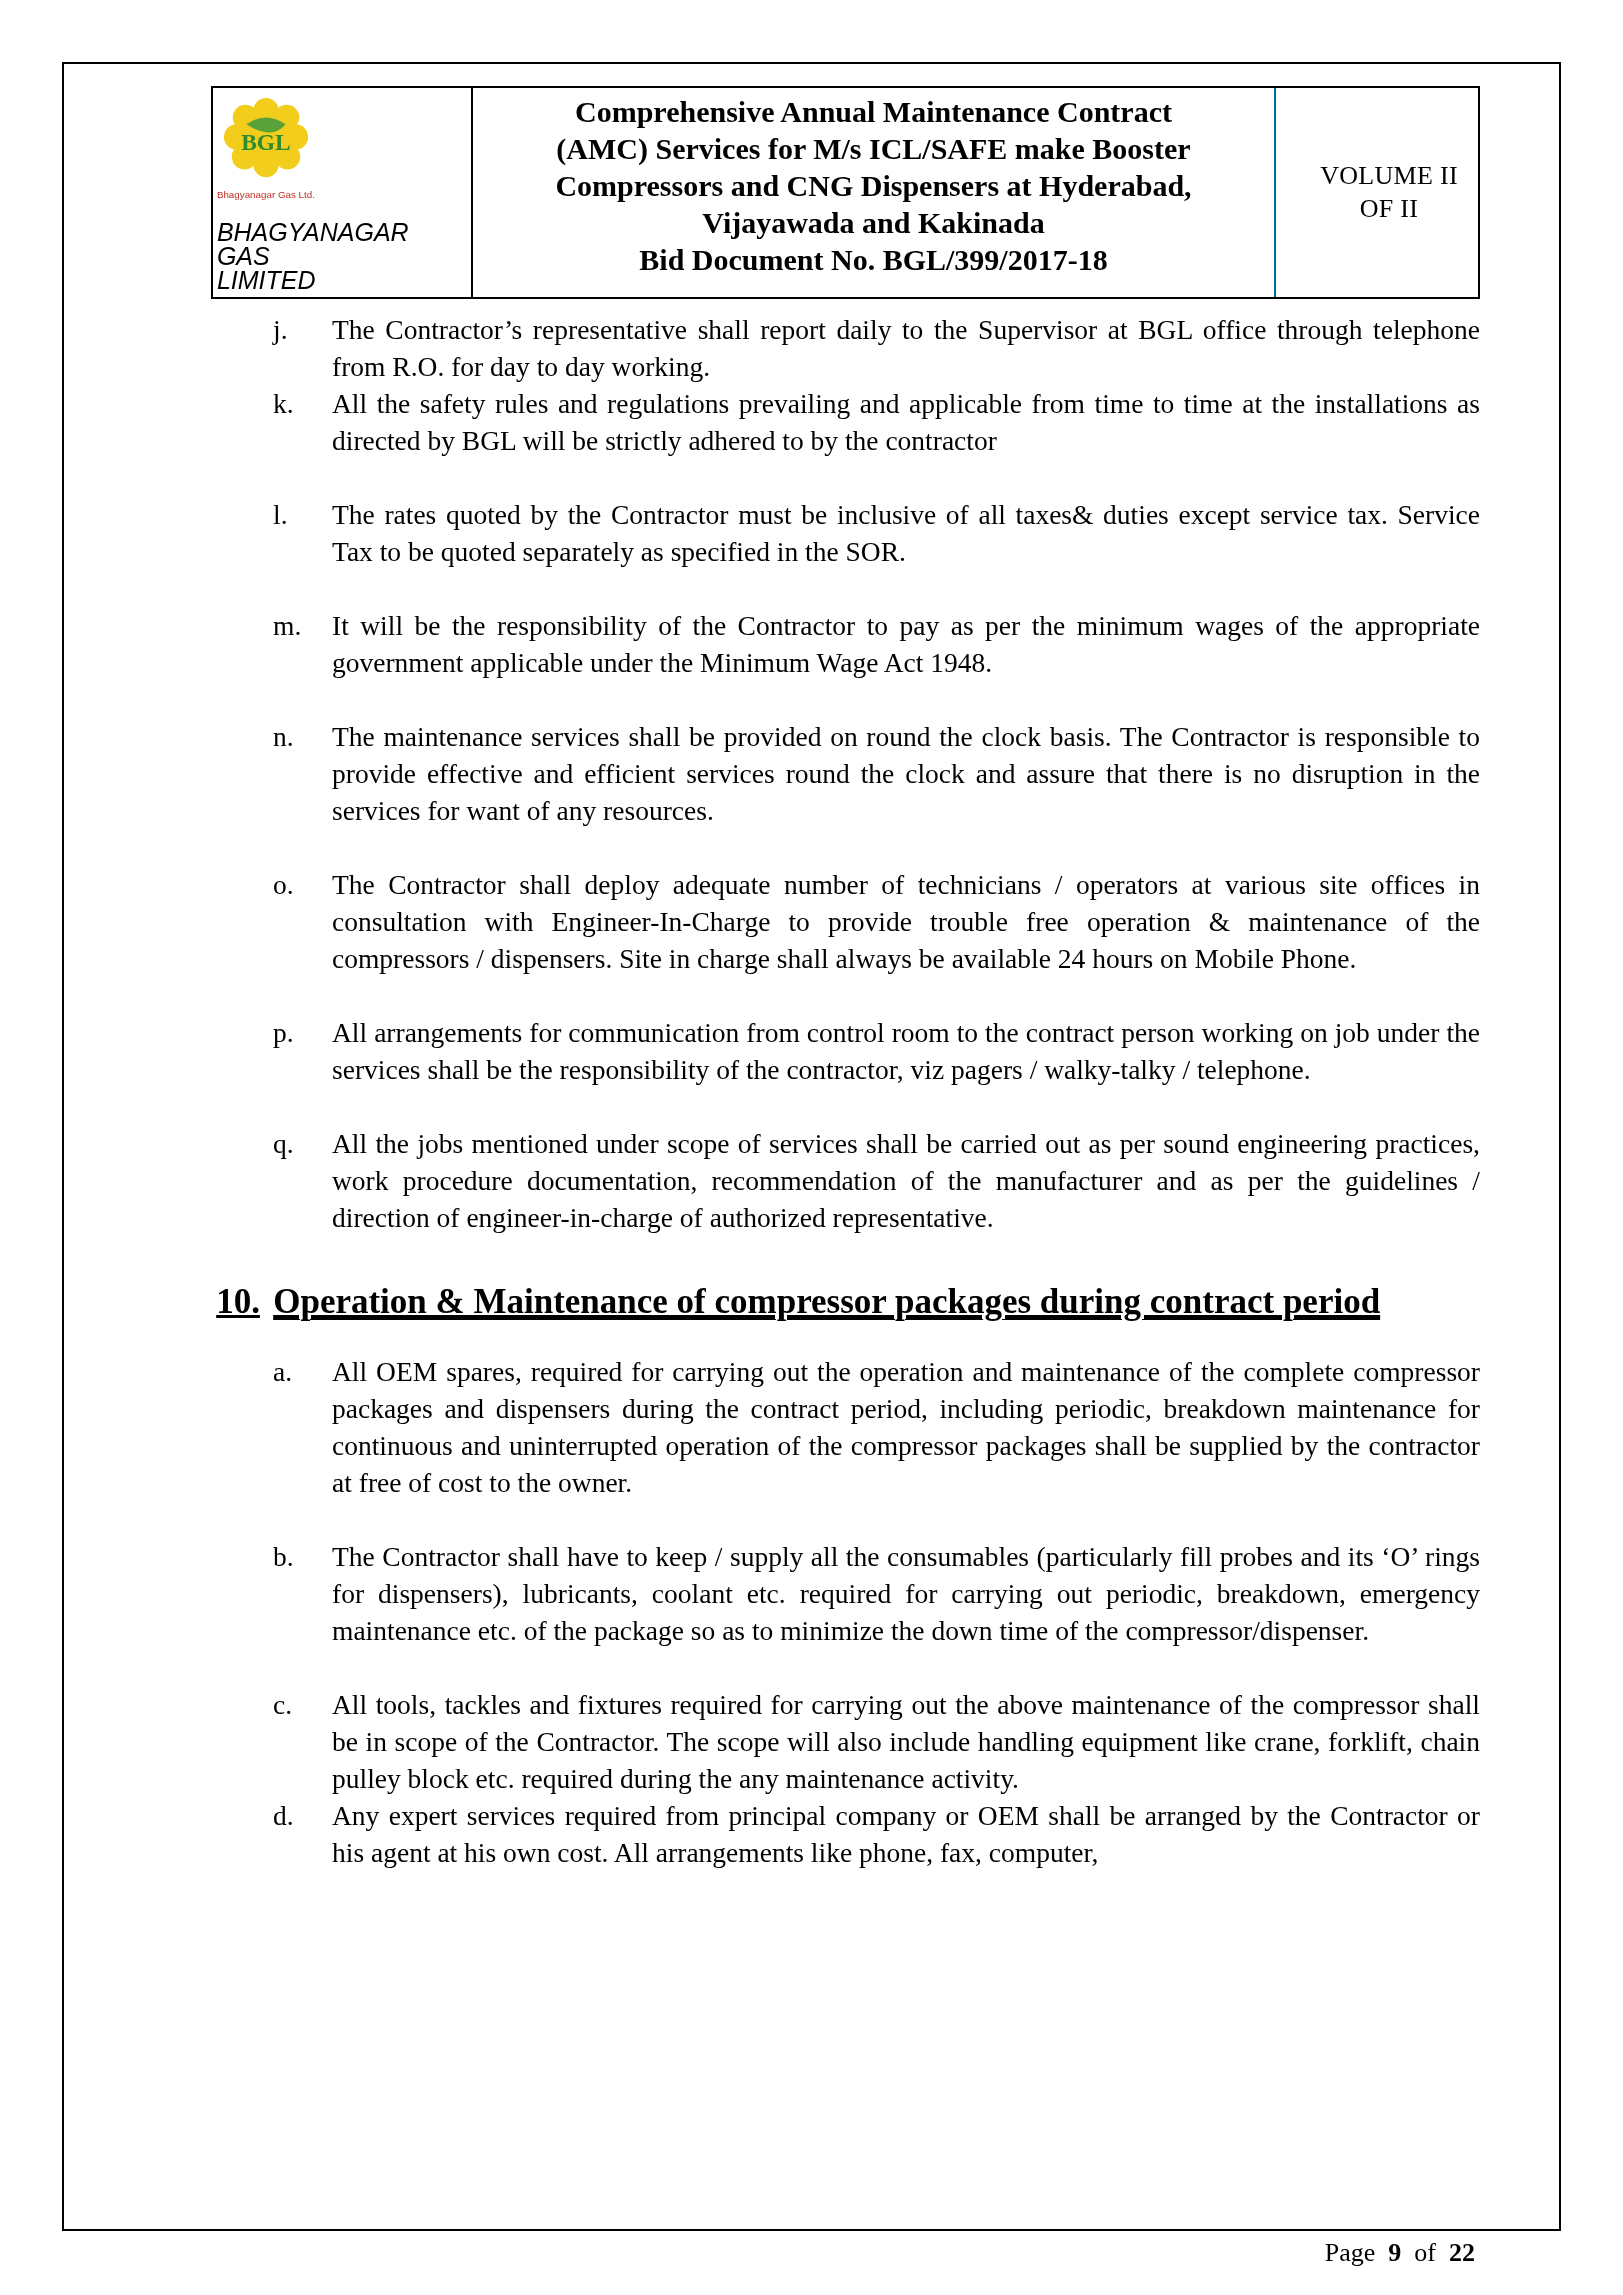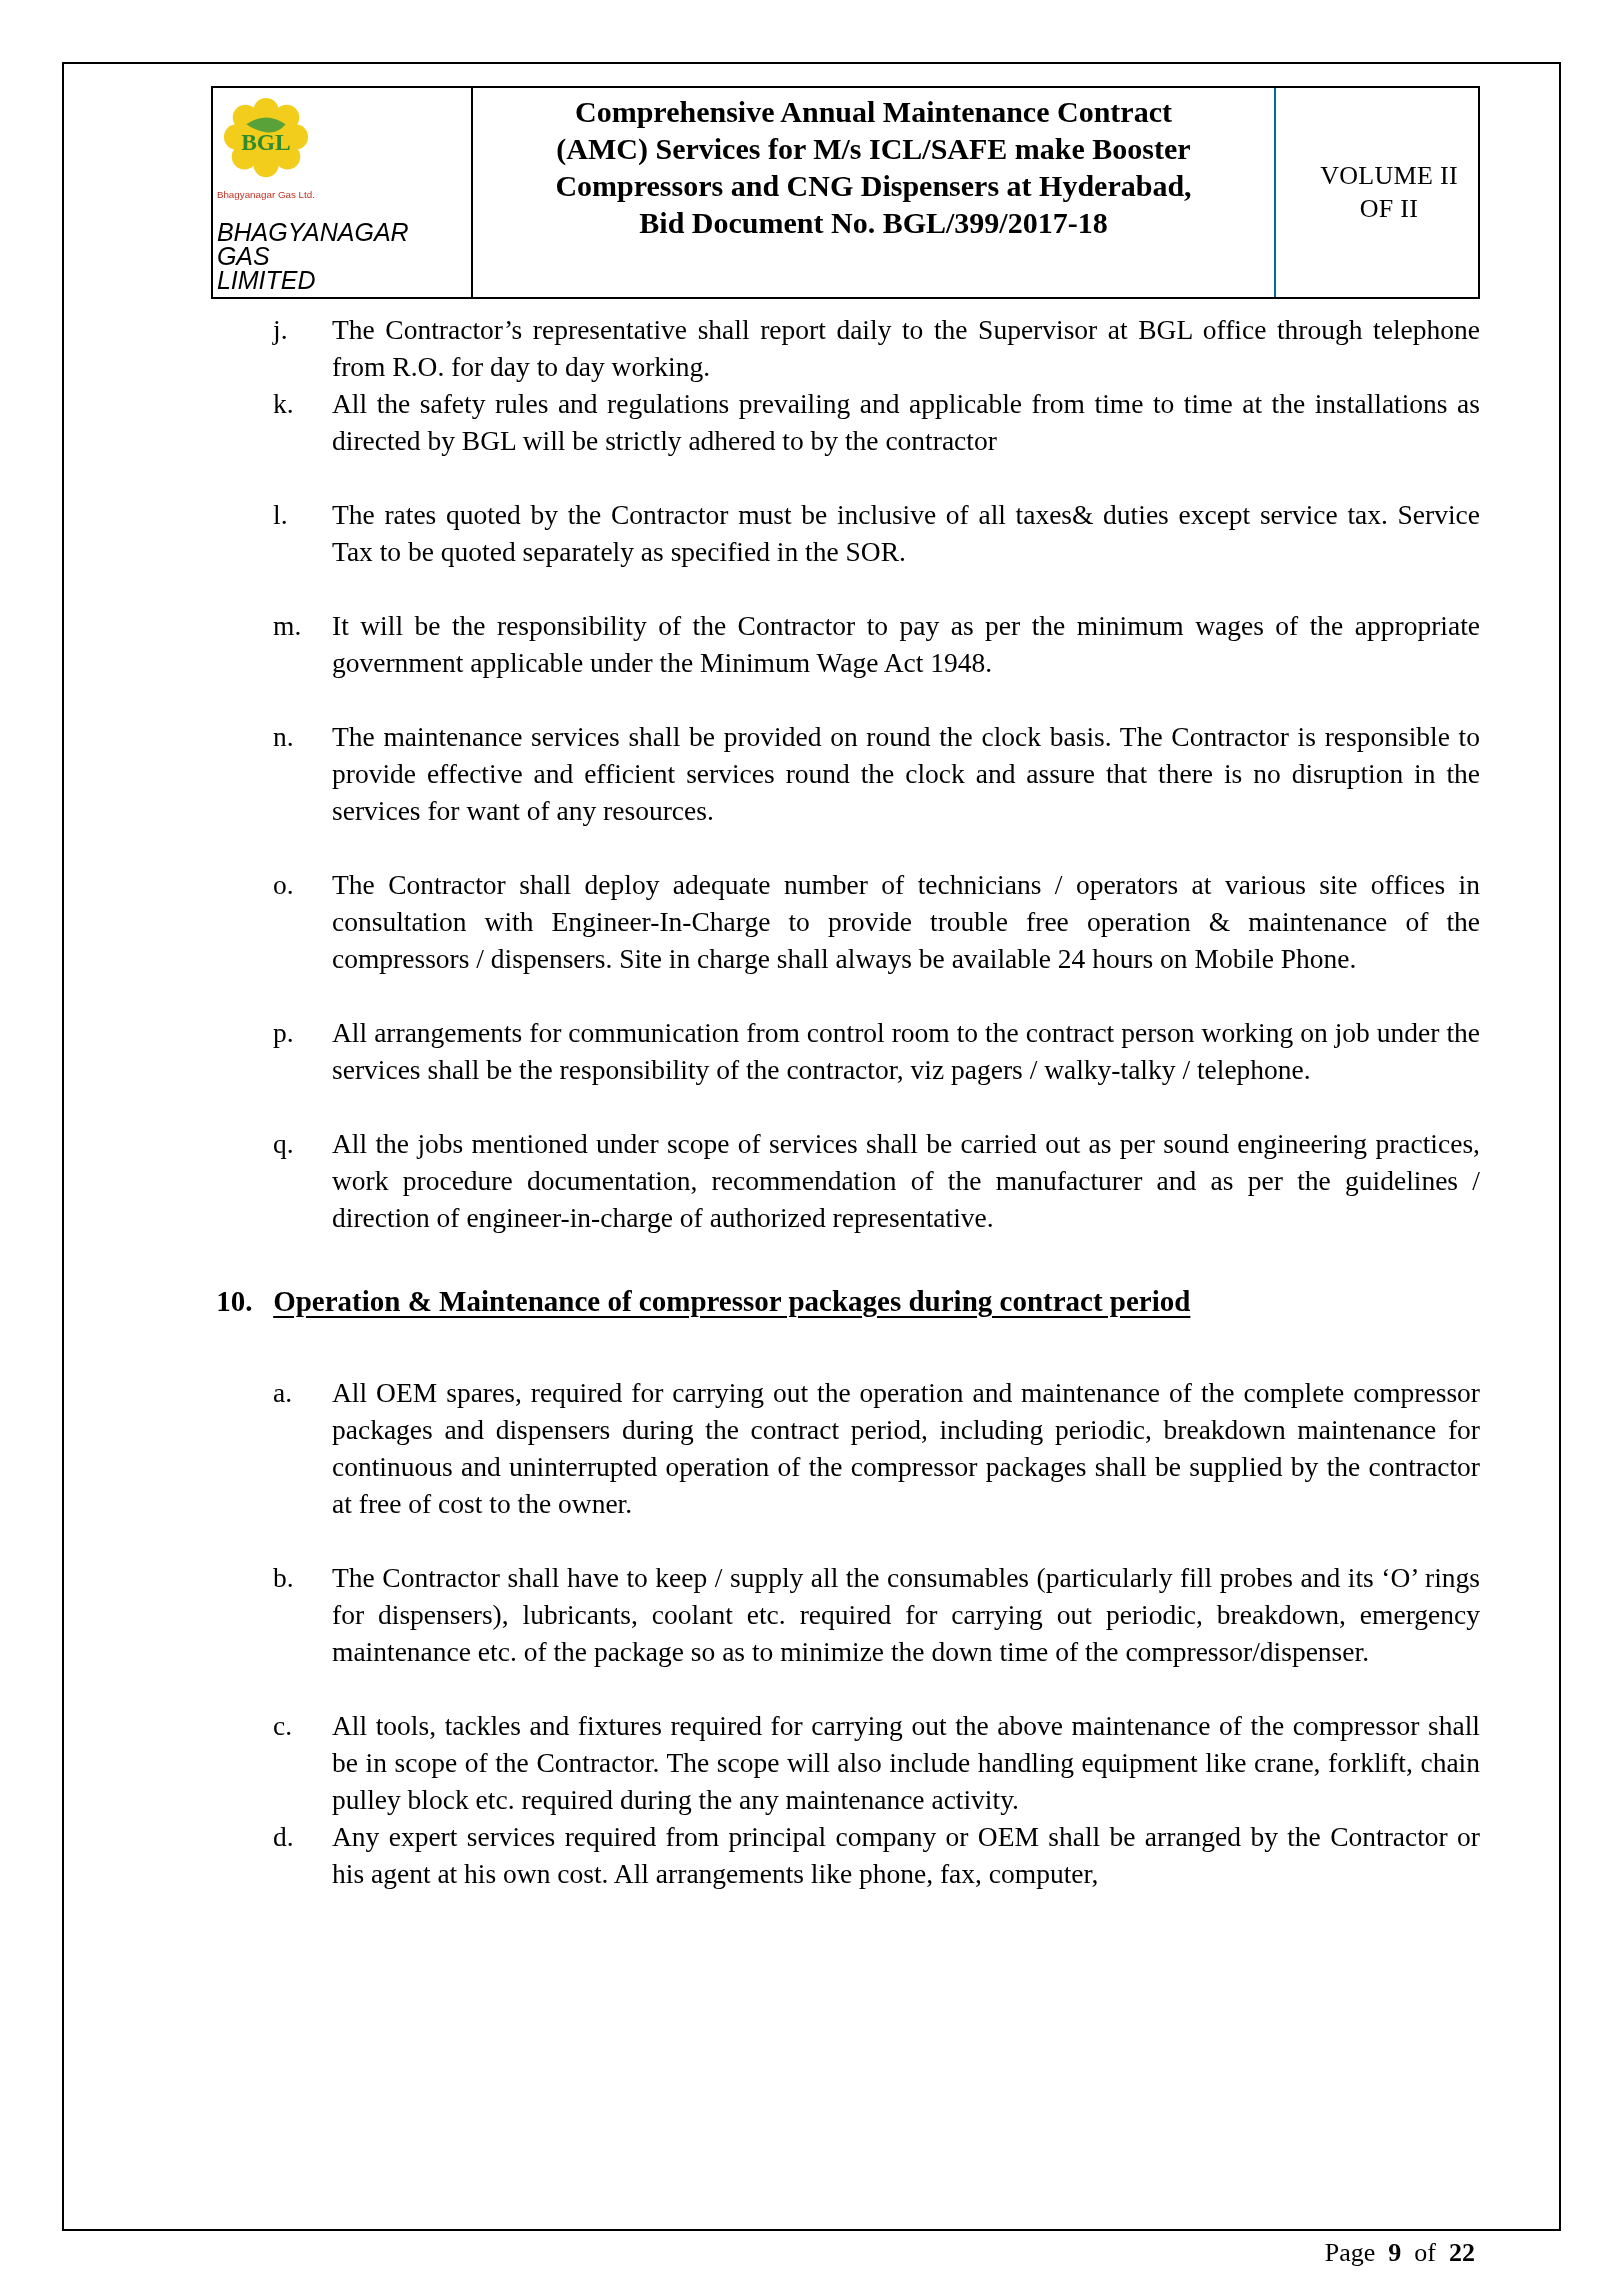--- a/index.html
+++ b/index.html
@@ -89,26 +89,27 @@
     flex: none;
   }
   .clause .ctext {
     flex: 1;
     text-align: justify;
   }
   .gap { margin-top: 37px; }
 
   .section-heading {
     margin-top: 47px;
-    margin-bottom: 54px;
-    font-size: 29px;
+    margin-bottom: 33px;
+    font-size: 35px;
     line-height: 37px;
     font-weight: bold;
     display: flex;
     padding-left: 5.2px;
+    text-decoration: underline;
   }
   .section-heading .sec-num { width: 57px; flex: none; }
   .section-heading .sec-title {
     text-decoration: underline;
     text-decoration-thickness: 2px;
     text-underline-offset: 4.6px;
   }
 
   
   .footer {
@@ -152,20 +153,21 @@
           <div class="org-name">
             <div>BHAGYANAGAR GAS</div>
             <div>LIMITED</div>
           </div>
         </div>
 
         <div class="title-cell">
           <div>Comprehensive Annual Maintenance Contract</div>
           <div>(AMC) Services for M/s ICL/SAFE make Booster</div>
           <div>Compressors and CNG Dispensers at Hyderabad,</div>
+          <div>Vijayawada and Kakinada</div>
           <div>Bid Document No. BGL/399/2017-18</div>
         </div>
 
         <div class="volume-cell">
           <div>VOLUME II</div>
           <div>OF II</div>
         </div>
       </div>
 
       <div class="clauses">

